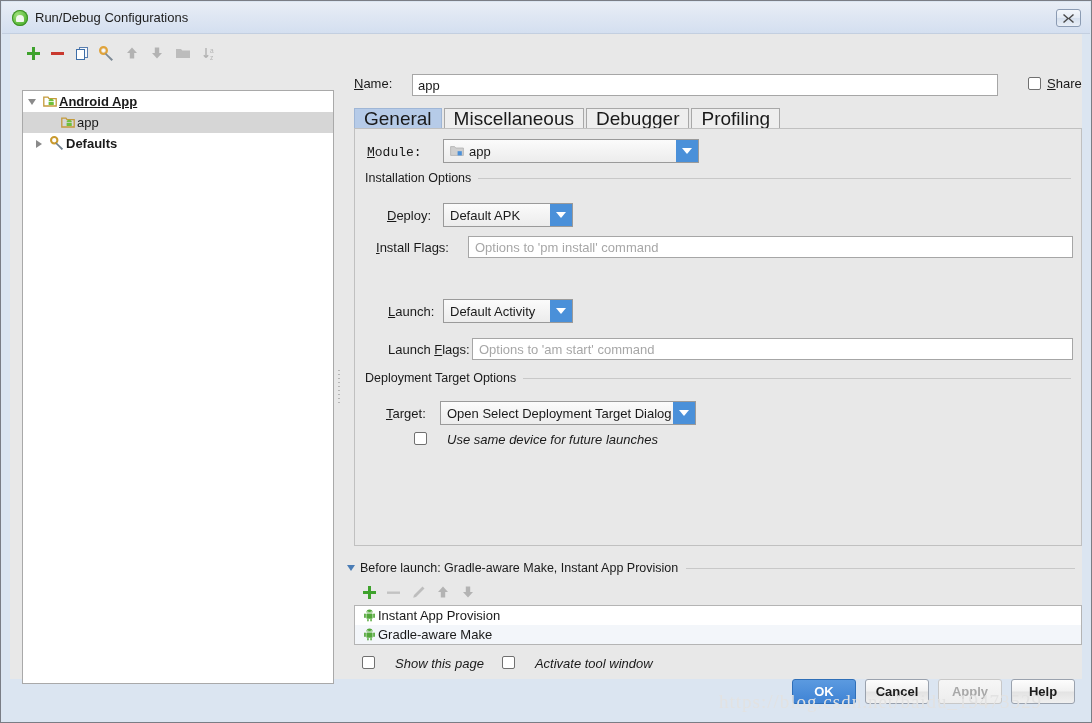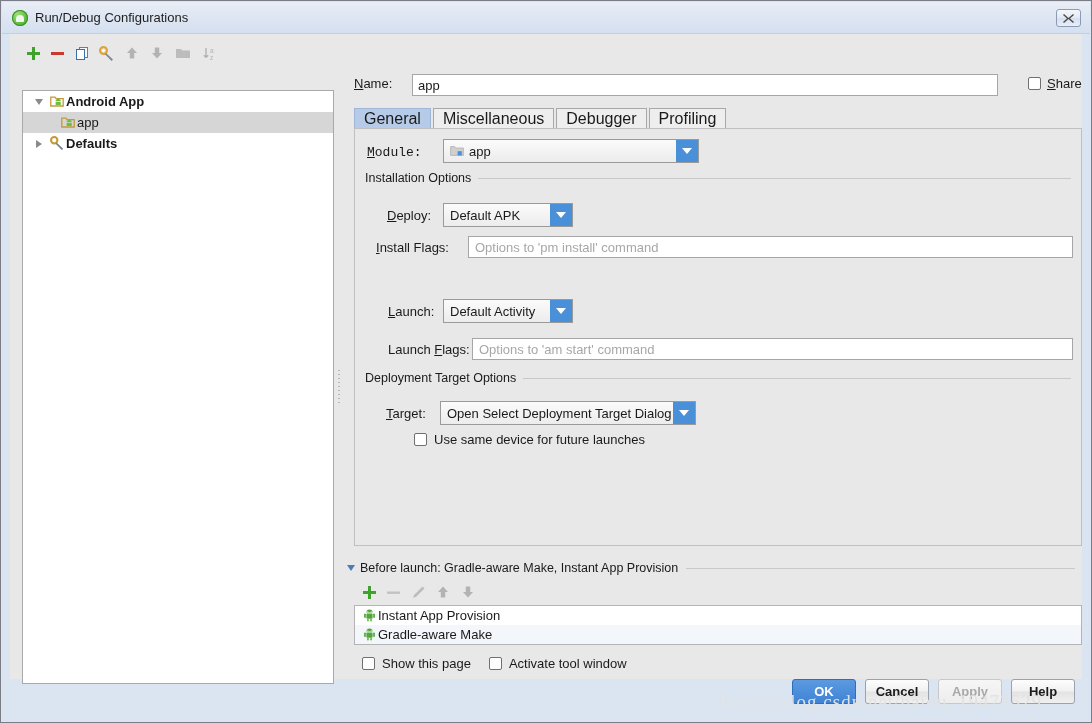--- a/index.html
+++ b/index.html
@@ -175,21 +175,21 @@
 
   
   #tabs {
     position: absolute; left: 8px; top: 73px;
     height: 22px; display: flex; align-items: flex-end;
   }
   .tab {
     height: 21px;
     box-sizing: border-box;
     padding: 0 9px;
-    font-size: 16px; color: #1a1a1a;
+    font-size: 19px; color: #1a1a1a;
     line-height: 20px;
     border: 1px solid #a8a8a8;
     border-bottom: none;
     background: #eeeeee;
     margin-right: 2px;
     cursor: pointer;
     white-space: nowrap;
   }
   .tab.active {
     background: #b6cbe8;
@@ -305,21 +305,21 @@
     padding-left: 5px;
     cursor: pointer;
   }
   .bl-row.sel { background: #f3f6fa; }
   .bl-row .ico { flex: 0 0 18px; display:flex; align-items:center; justify-content:center; }
 
   #bottom-checks {
     position: absolute; left: 16px; top: 622px;
     display: flex; align-items: center; gap: 18px;
   }
-  .check-item { display: flex; align-items: center; gap: 7px; cursor: pointer; }
+  .check-item { display: flex; align-items: flex-start; gap: 20px; cursor: pointer; font-style: italic; }
 
   
   #buttonbar {
     position: absolute;
     left: 9px; top: 672px;
     width: 1072px; height: 42px;
   }
   .dlgbtn {
     position: absolute; top: 6px;
     height: 25px;
@@ -420,21 +420,21 @@
         <svg width="15" height="15" viewBox="0 0 15 15">
           <path d="M4 2 L4 11.5 M4 11.5 L1.8 9.2 M4 11.5 L6.2 9.2" stroke="#b3b3b3" stroke-width="1.4" fill="none"></path>
           <text x="8" y="7" font-size="6.5" fill="#b3b3b3" font-family="Liberation Sans, sans-serif">a</text>
           <text x="8" y="13.5" font-size="6.5" fill="#b3b3b3" font-family="Liberation Sans, sans-serif">z</text>
         </svg>
       </div>
     </div>
 
     <div id="tree">
 
-      <div class="tree-row" style="padding-left:7px;">
+      <div class="tree-row" style="text-decoration:underline;">
         <span class="tree-arrow">
             <i class="tri tri-down"></i>
           </span>
         <span class="tree-icon">
           <svg width="14" height="13" viewBox="0 0 14 13">
             <path d="M0.8 2.2 L5 2.2 L6 3.6 L13.2 3.6 L13.2 11 L0.8 11 Z" fill="none" stroke="#c49a3a" stroke-width="1.3"></path>
             <path d="M5.6 6.3 A2.6 2.6 0 0 1 10.8 6.3 Z" fill="#6fbf3a"></path>
             <rect x="5.6" y="6.9" width="5.2" height="3.2" rx="0.6" fill="#6fbf3a"></rect>
           </svg>
         </span>

